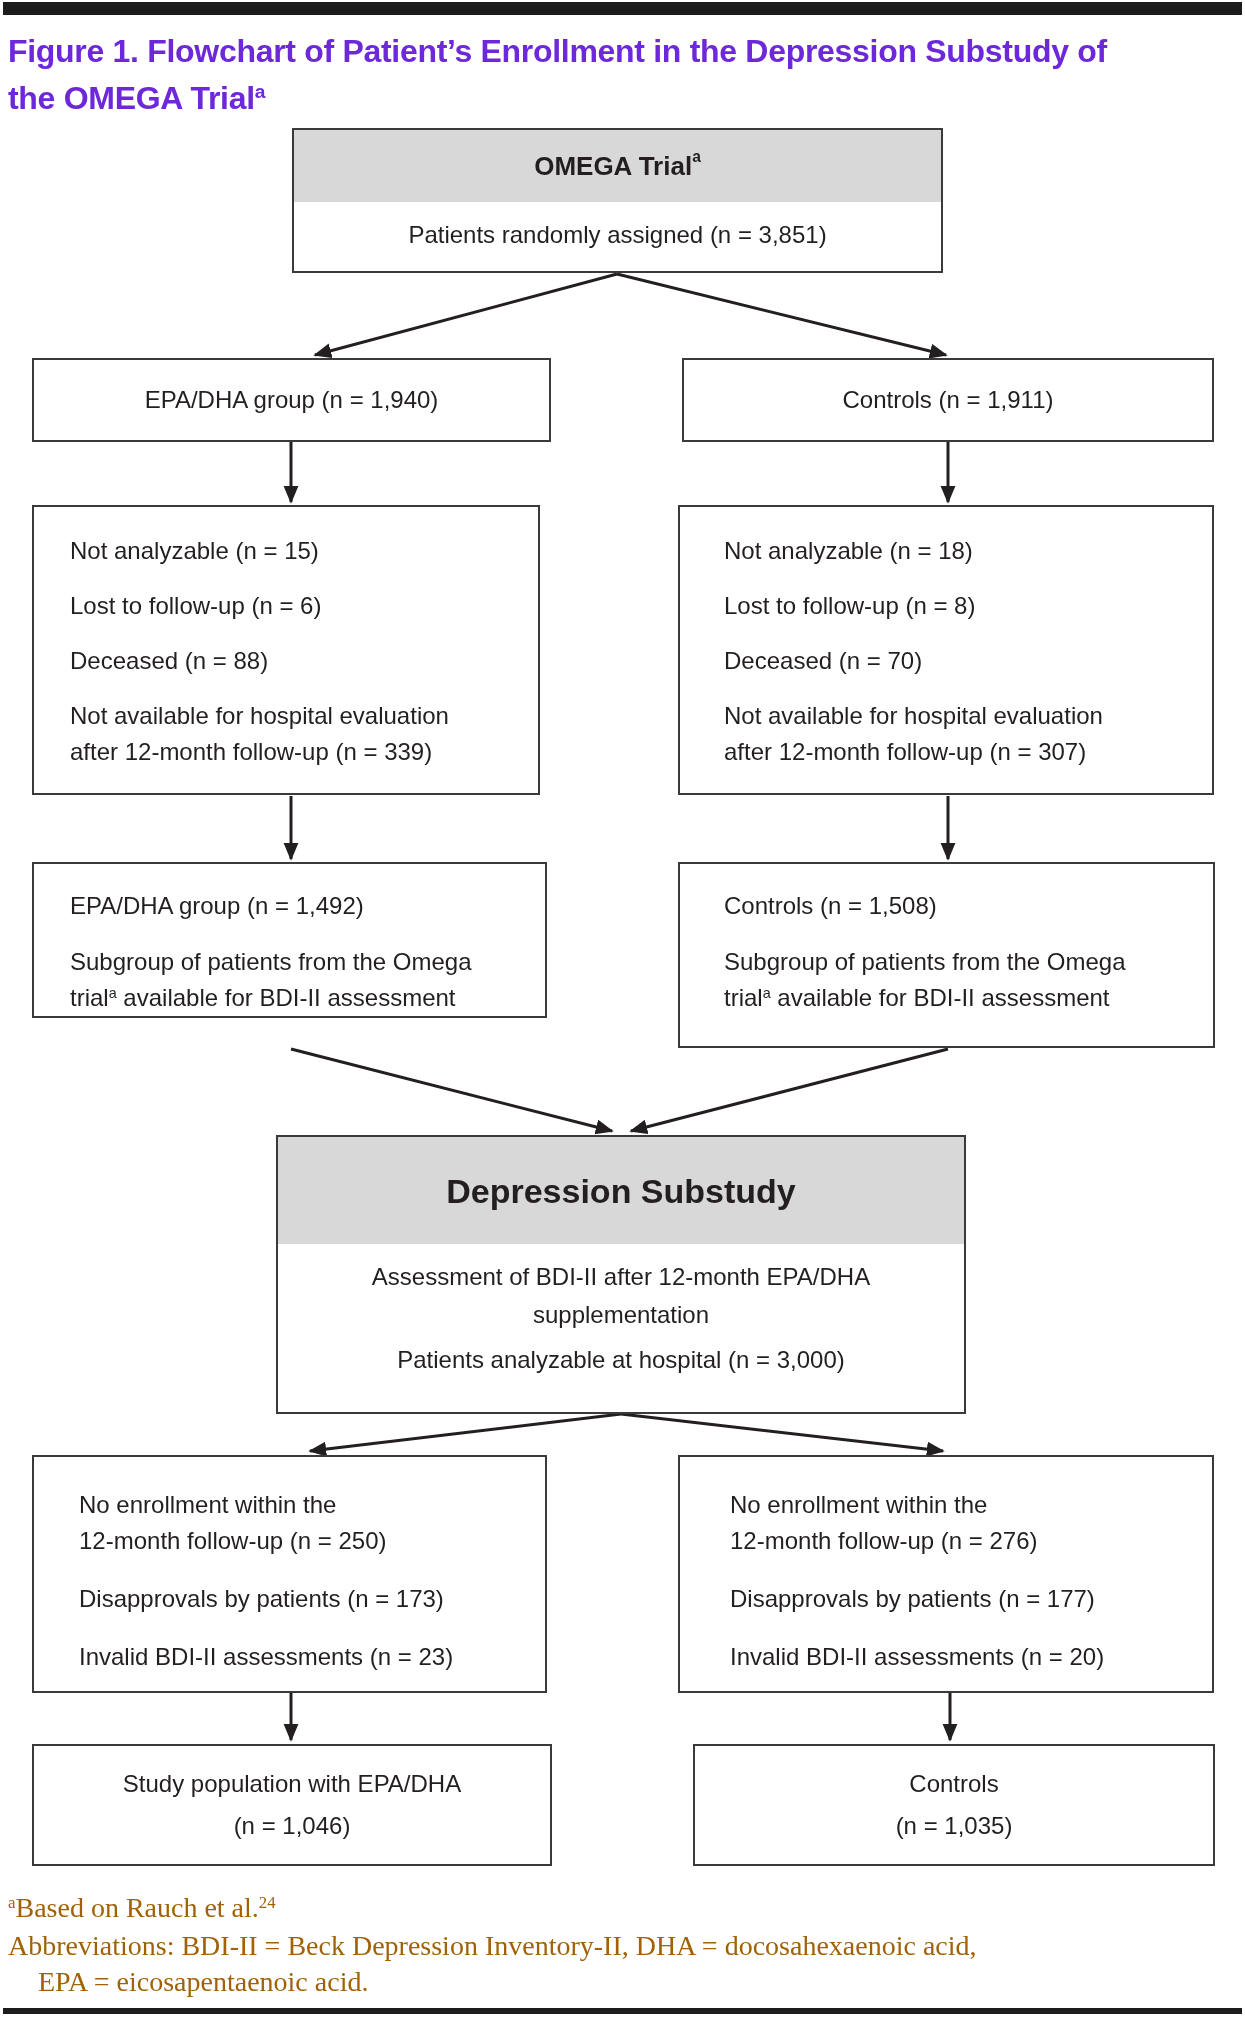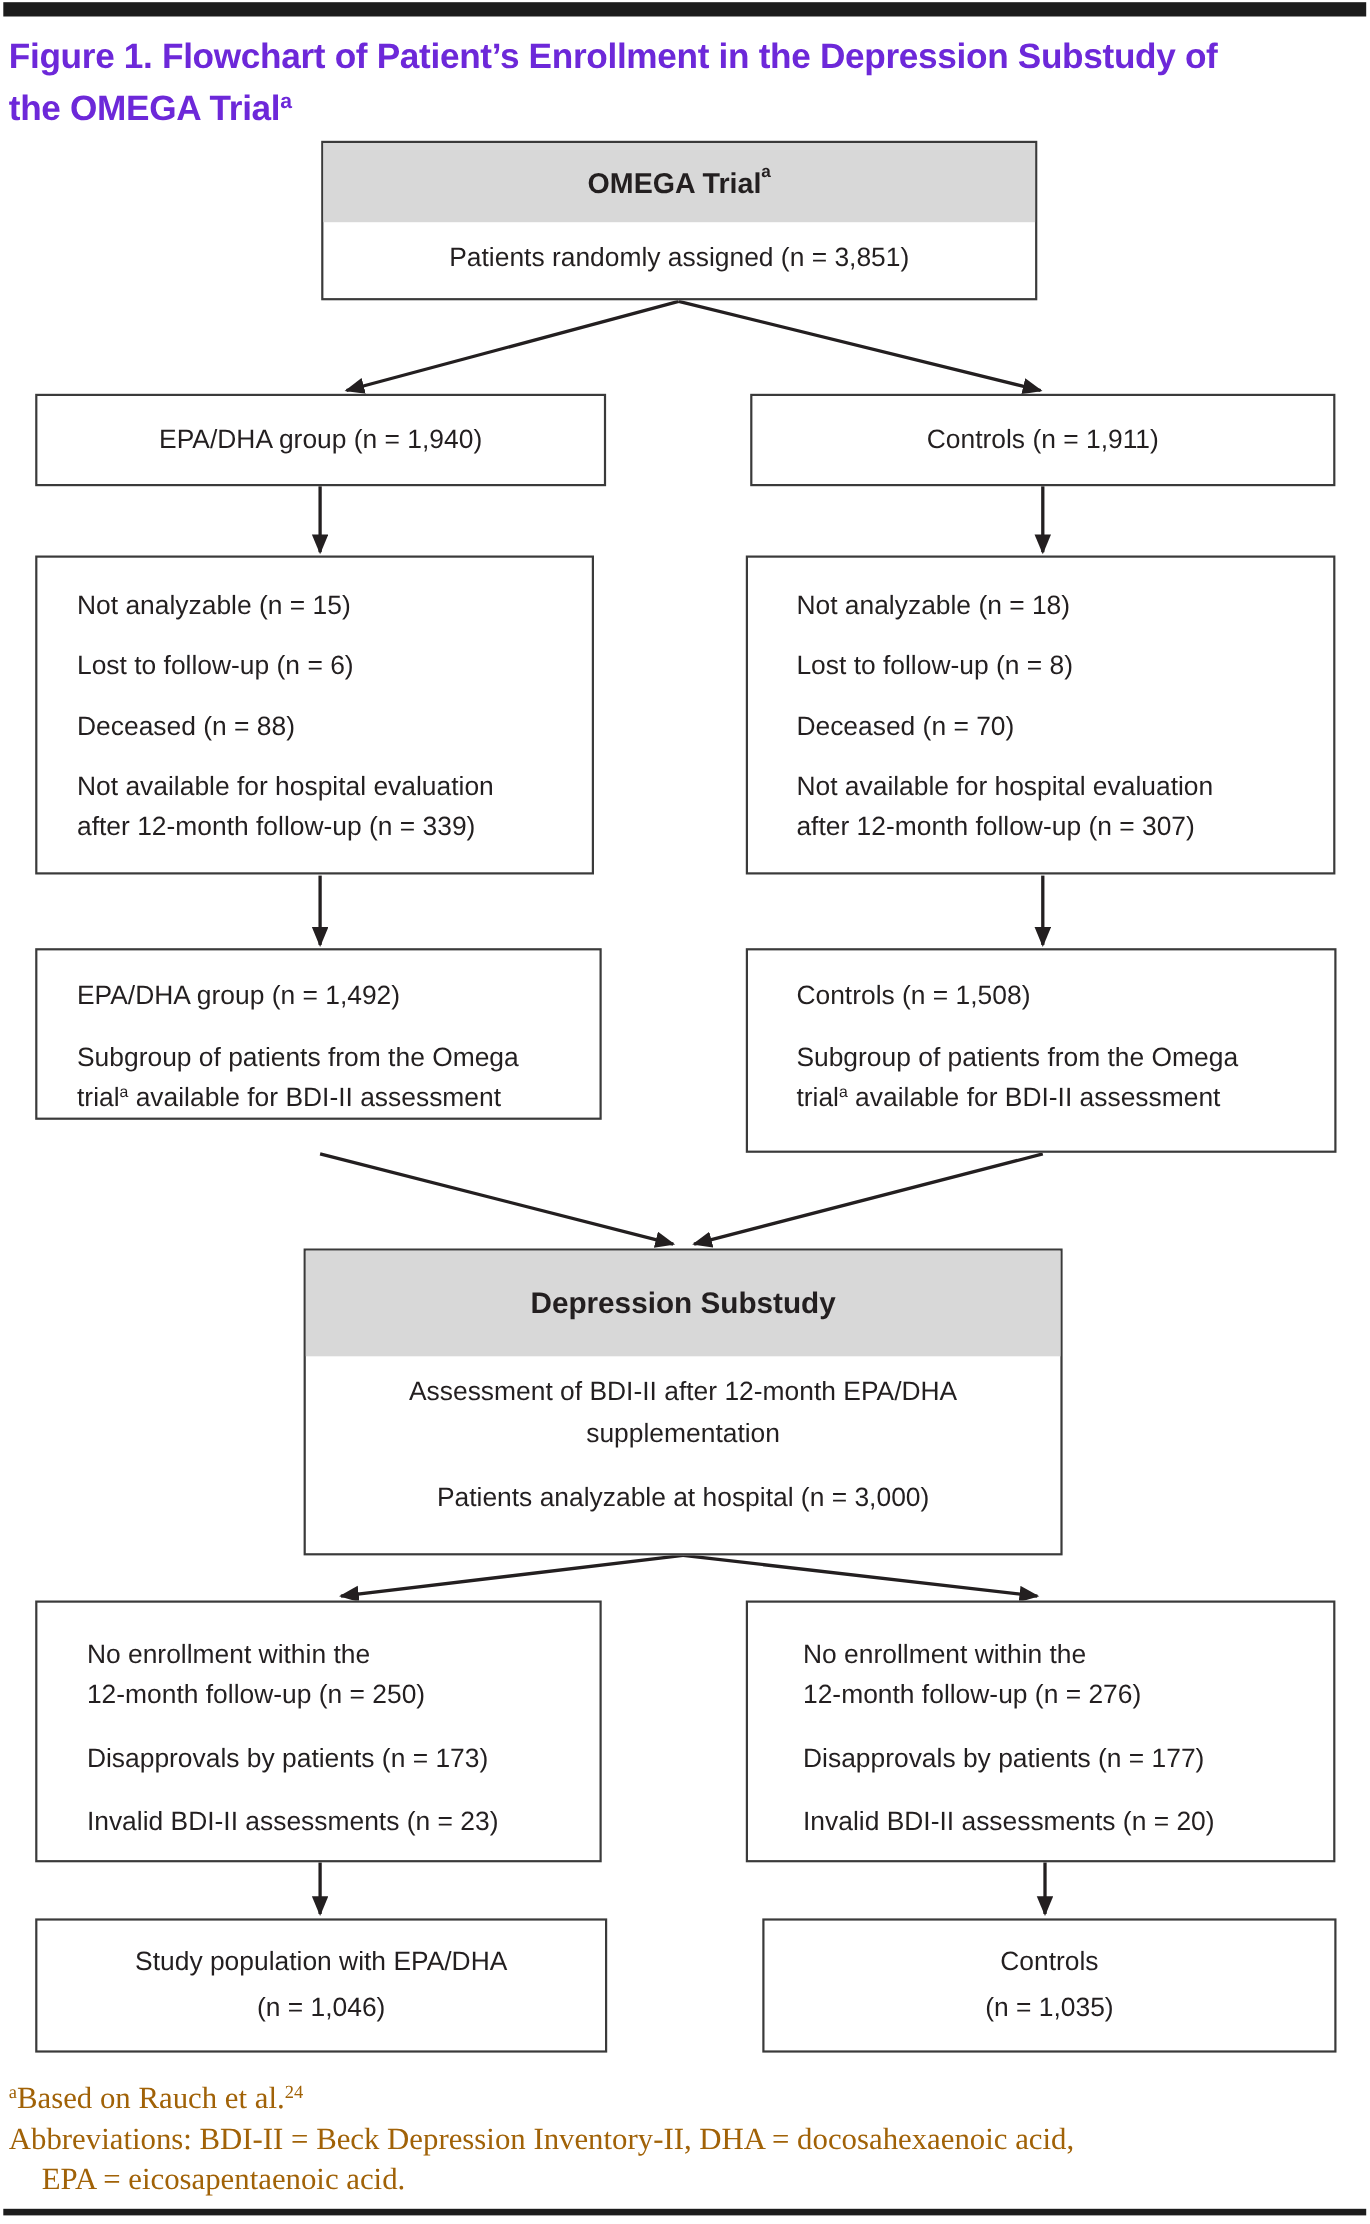--- a/index.html
+++ b/index.html
@@ -43,21 +43,21 @@
   .leftpad{padding:26px 16px 0 36px;}
   .leftpad-r{padding:26px 16px 0 44px;}
   .pad-top-30{padding-top:30px;}
   .item{margin-top:19px;}
   .item:first-child{margin-top:0;}
   .item6{margin-top:22px;}
   .item6:first-child{margin-top:0;}
   .cont{margin-top:0;}
   .sup{font-size:60%;position:relative;top:-0.55em;line-height:0;}
   .depr-body{padding-top:14px;text-align:center;line-height:38px;}
-  .depr-gap{margin-top:20px;text-align:center;}
+  .depr-gap{margin-top:7px;text-align:center;}
   .final-lines{line-height:42px;}
   .fn{
     position:absolute;left:8px;
     font-family:"Liberation Serif", serif;
     font-size:28px;line-height:34px;color:#a16207;
   }
   .fn-indent{padding-left:30px;}
 </style>
 </head>
 <body>
@@ -126,21 +126,21 @@
     <div style="margin-top:20px;">Subgroup of patients from the Omega</div>
     <div><span>trial</span><span class="sup">a</span><span> available for BDI-II assessment</span></div>
   </div>
   <div class="box leftpad-r" style="left:678px;top:862px;width:537px;height:186px;padding-top:24px;">
     <div>Controls (n = 1,508)</div>
     <div style="margin-top:20px;">Subgroup of patients from the Omega</div>
     <div><span>trial</span><span class="sup">a</span><span> available for BDI-II assessment</span></div>
   </div>
 
   <div class="box" style="left:276px;top:1135px;width:690px;height:279px;">
-    <div class="hdr" style="height:96px;font-size:27px;">Depression Substudy</div>
+    <div class="hdr" style="height:107px;font-size:34px;">Depression Substudy</div>
     <div class="depr-body">
       <div>Assessment of BDI-II after 12-month EPA/DHA</div>
       <div>supplementation</div>
       <div class="depr-gap">Patients analyzable at hospital (n = 3,000)</div>
     </div>
   </div>
 
   <div class="box leftpad pad-top-30" style="left:32px;top:1455px;width:515px;height:238px;padding-left:45px;">
     <div class="item6">No enrollment within the</div>
     <div class="cont">12-month follow-up (n = 250)</div>

